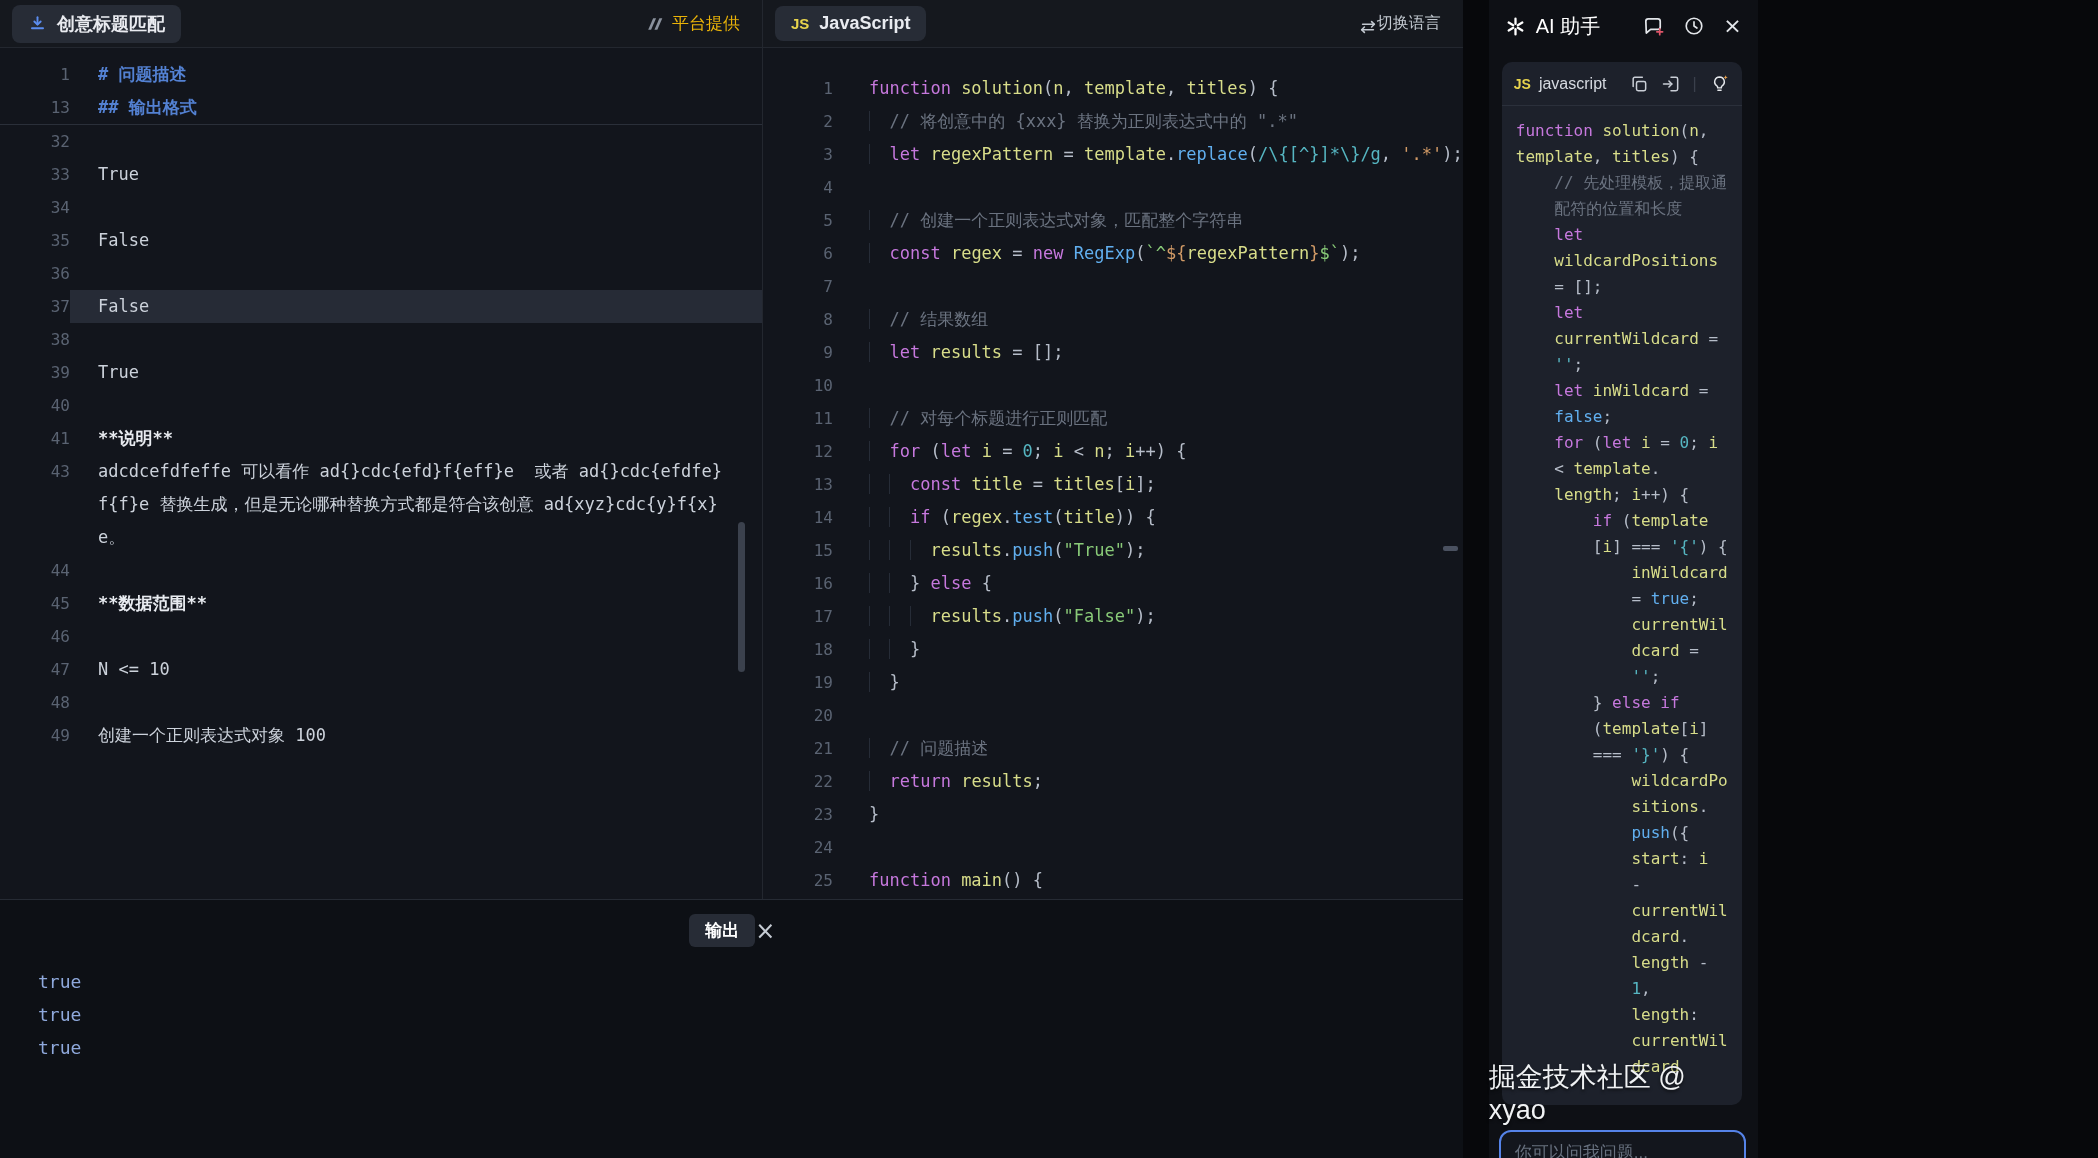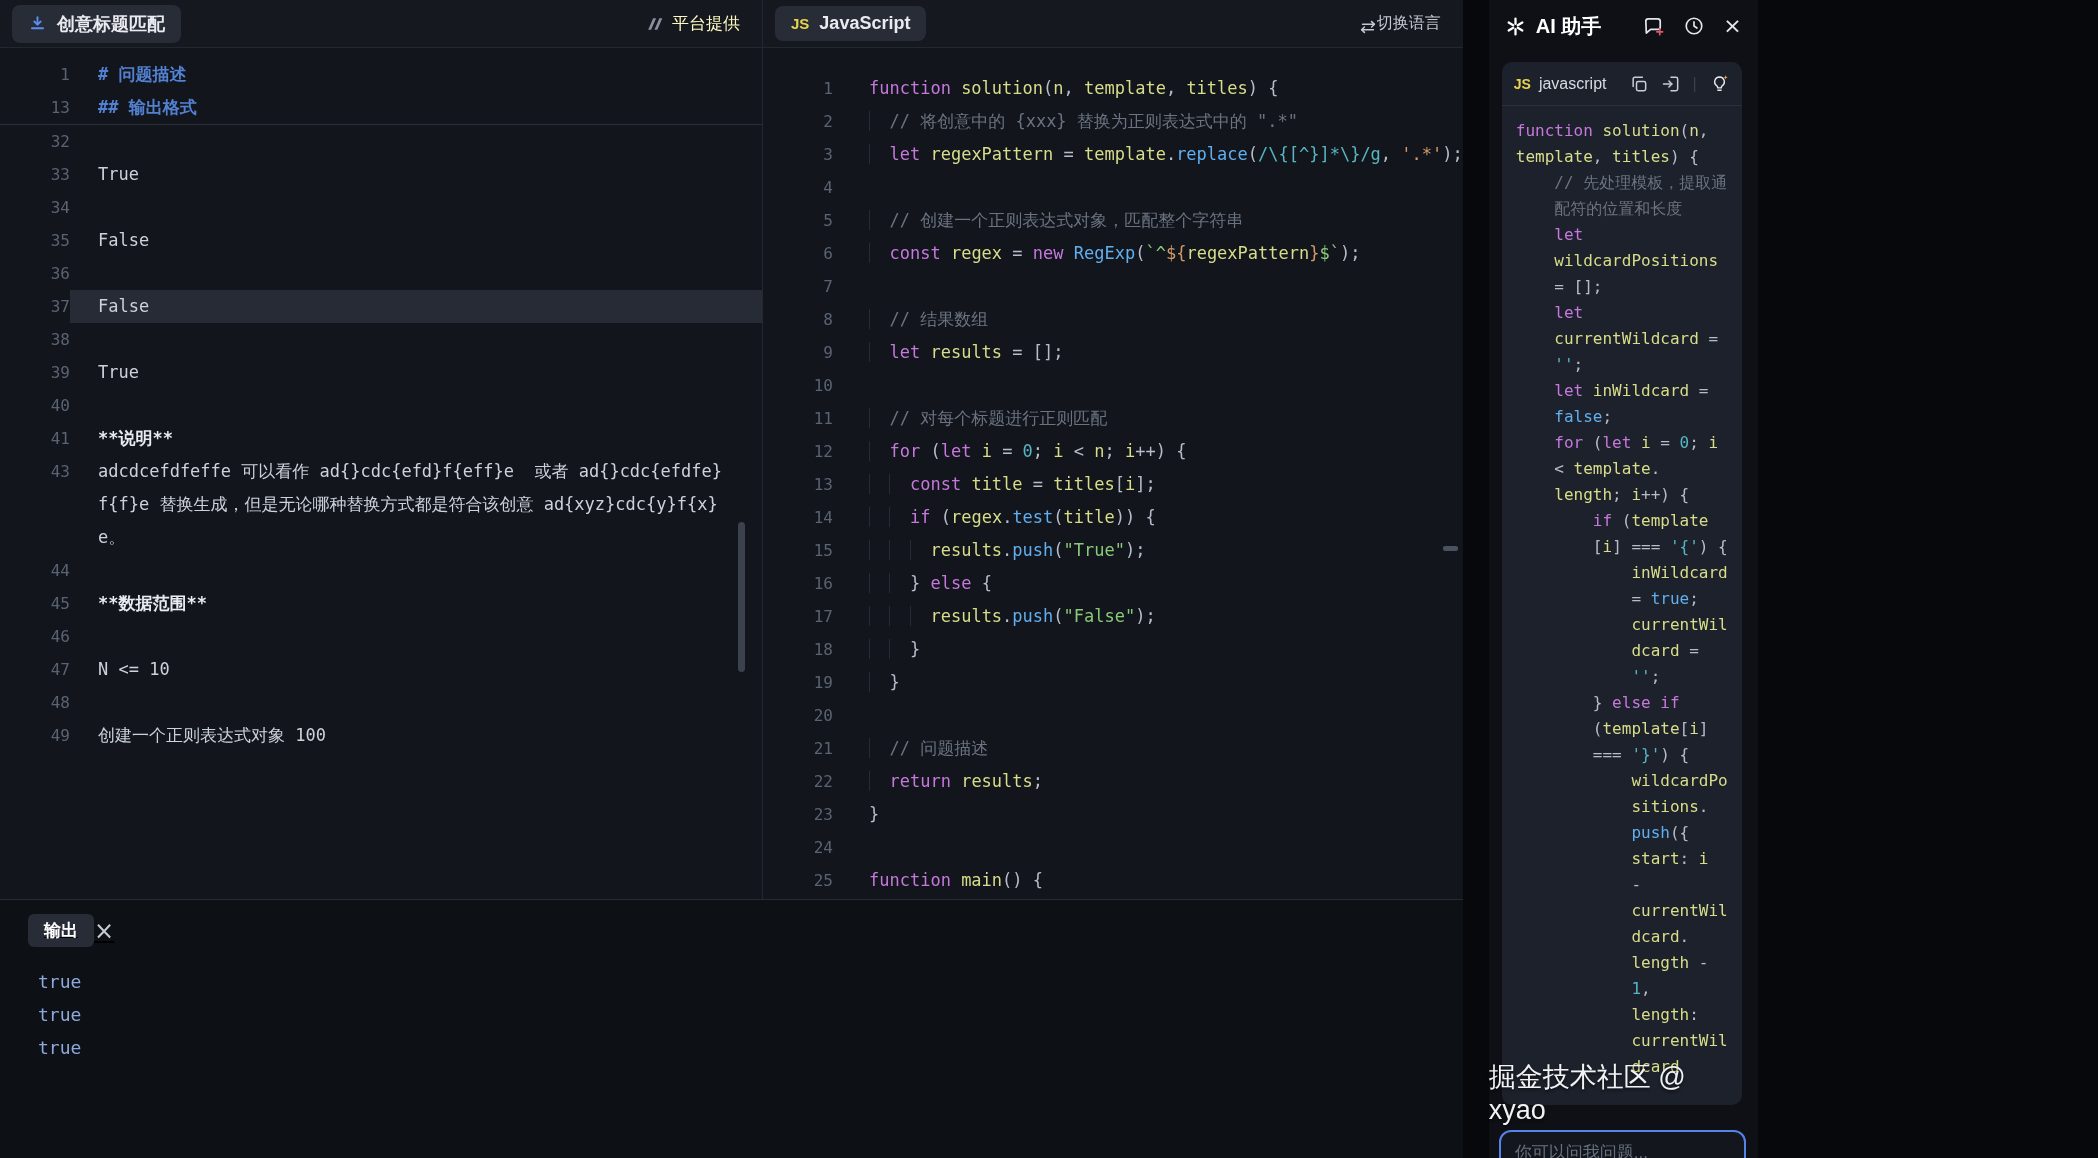--- a/index.html
+++ b/index.html
@@ -8,21 +8,21 @@
   .page { display:flex; width:1718px; height:1158px; }
 
   
   .main-col { width:1727px; display:flex; flex-direction:column; }
   .workspace { height:899px; display:flex; min-height:0; }
 
   .panel-header { height:48px; background:#15181e; border-bottom:1px solid #23272f;
                   display:flex; align-items:center; justify-content:space-between; padding:0 22px 0 12px; }
   .tab-chip { display:flex; align-items:center; gap:10px; background:#272c36; border-radius:8px;
               padding:7px 16px; color:#e9ebf0; font-weight:700; font-size:18px; cursor:pointer; }
-  .muted-label { display:flex; align-items:center; gap:8px; color:#fef9c3; font-size:17px;justify-content:center; }
+  .muted-label { display:flex; align-items:center; gap:8px; color:#eab308; font-size:17px;justify-content:center; }
 
   .left-panel { width:763px; border-right:1px solid #23272f; background:#12151c;
                 display:flex; flex-direction:column; position:relative; }
   .md-body { flex:1; padding-top:10px; overflow:hidden;
              font-family:"DejaVu Sans Mono", monospace; font-size:17px; }
   .md-row { display:flex; align-items:flex-start; }
   .md-row .ln { width:70px; flex:none; text-align:right; color:#5a6372; font-size:16px; line-height:33px; }
   .md-row .lc { flex:1; padding:0 30px 0 28px; color:#ccd2db; line-height:33px;
                 white-space:pre-wrap; word-break:break-all; min-height:33px; }
   .md-row .lc.head { color:#5381d2; font-weight:700; }
@@ -53,32 +53,32 @@
   .tk.s  { color:#89ca78; }
   .tk.s2 { color:#d19a66; }
   .tk.n  { color:#56b6c2; }
   .tk.re { color:#56b6c2; }
   .tk.ch { color:#56b6c2; }
   .tk.cn { color:#61afef; }
   .tk.i  { box-shadow:inset 1px 0 #262c37; }
 
   
   .output-panel { height:259px; border-top:1px solid #262b34; background:#0d1015; }
-  .output-header { padding:14px 26px 0 28px; display:flex; align-items:center; justify-content:flex-start;text-decoration:underline; }
+  .output-header { padding:14px 26px 0 28px; display:flex; align-items:center; justify-content:center; }
   .output-chip { background:#272c36; border-radius:6px; padding:5px 16px; color:#ffffff;
                  font-weight:700; font-size:17px; cursor:pointer; }
   .icon-close { color:#c6ccd4; font-size:24px; line-height:1; cursor:pointer; font-family:"DejaVu Sans", sans-serif; }
   .output-body { padding:18px 0 0 38px; font-family:"DejaVu Sans Mono", monospace;
                  font-size:18px; line-height:33px; color:#8fa9dc; }
 
   
   .right-panel { width:345px; margin-left:26px; background:#0e1015; position:relative;
                  display:flex; flex-direction:column; }
   .ai-header { height:52px; display:flex; align-items:center; gap:10px; padding:0 16px; }
-  .ai-title { color:#ffffff; font-weight:700; font-size:20px; flex:1; }
+  .ai-title { color:#ffffff; font-weight:400; font-size:20px; flex:1; }
   .ai-actions { display:flex; align-items:center; gap:18px; }
   .ai-actions .icon-close { font-size:22px; color:#e3e6ea; }
   .ai-card { margin:10px 16px 0 13px; background:#1d212b; border-radius:10px;
              height:1043px; overflow:hidden; display:flex; flex-direction:column; }
   .ai-card-header { height:44px; flex:none; border-bottom:1px solid #2b303b;
                     display:flex; align-items:center; gap:8px; padding:0 12px; }
   .js-badge-sm { color:#e8d44d; font-weight:700; font-size:14px; }
   .lang-label { color:#d6dae1; font-size:16px; flex:1; }
   .card-actions { display:flex; align-items:center; gap:12px; }
   .divider { color:#3a404c; font-size:16px; }

